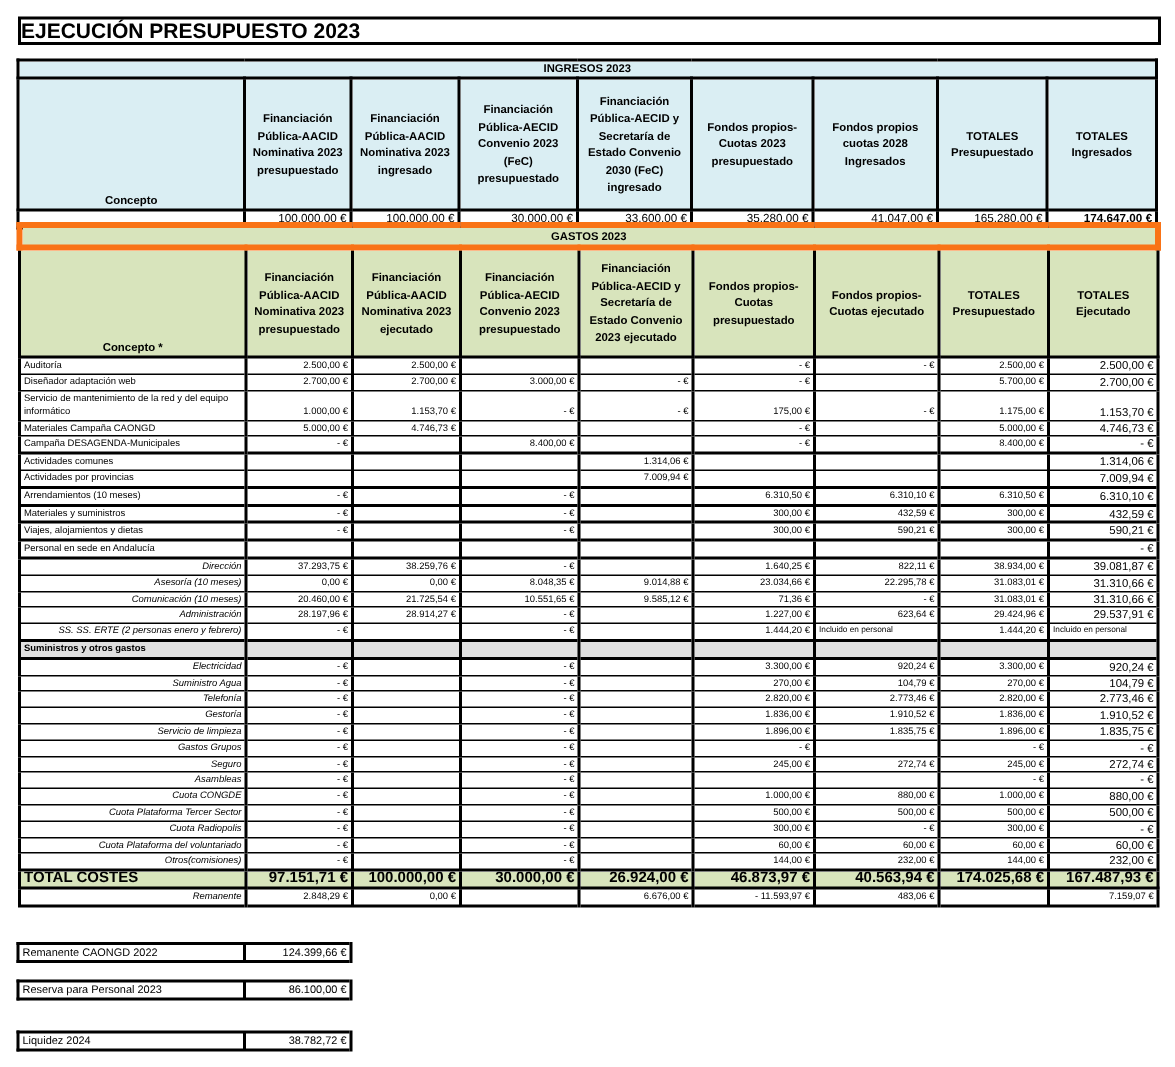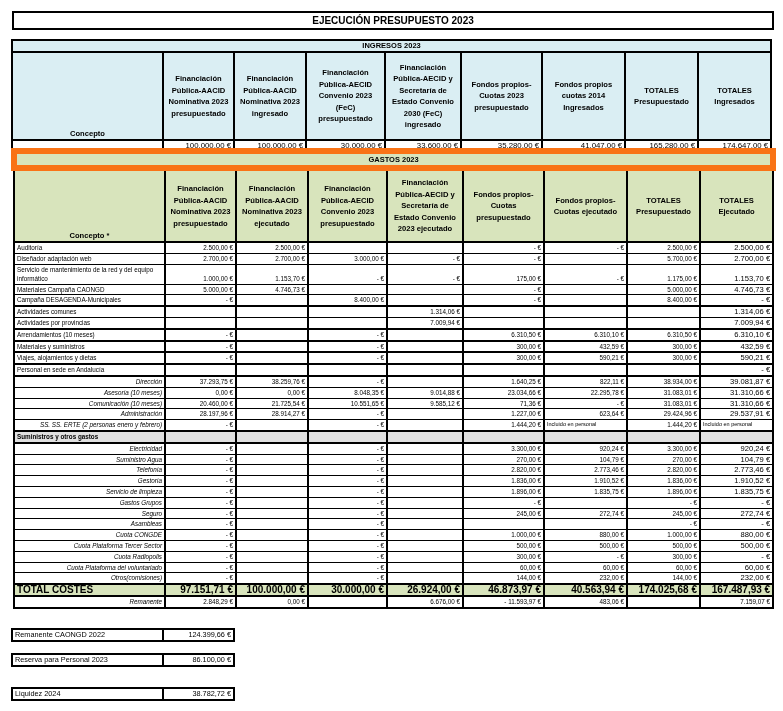--- a/index.html
+++ b/index.html
@@ -1,28 +1,28 @@
 <!DOCTYPE html>
 <html><head>
 <meta charset="utf-8">
 <style>
   html, body { margin:0; padding:0; background:#fff; }
   body { width:783px; height:711px; position:relative; font-family:"Liberation Sans", sans-serif; color:#000; overflow:hidden; }
-  .title-box { position:absolute; left:12px; top:11px; width:758px; height:15px; border:2px solid #000; text-align:center; font-weight:bold; font-size:10px; line-height:15px; }
+  .title-box { position:absolute; left:12px; top:11px; width:758px; height:15px; border:2px solid #000; font-weight:bold; font-size:14px; line-height:15px; }
   table { border-collapse:collapse; position:absolute; table-layout:fixed; }
   td { border:1px solid #000; font-size:6.3px; padding:0 2px; white-space:nowrap; overflow:hidden; height:9.8px; line-height:9.8px; }
   .num { text-align:right; }
   .ing { left:11px; top:39px; width:759px; border:2px solid #000; }
   .ing td { border-width:1px 2px;margin-top:48px; }
   .ing .band td { background:#daeef3; font-weight:bold; font-size:7.5px; text-align:center; height:10px; line-height:10px; border:2px solid #000; }
   .ing .head td { background:#daeef3; font-weight:bold; font-size:7.6px; text-align:center; white-space:normal; line-height:11.5px; height:86px; border:2px solid #000; }
   .ing .vals td { font-size:7.8px; height:10px; line-height:10px; border:2px solid #000; }
   .gas { left:11px; top:148px; width:759px; border:2px solid #000; }
   .gas td { border-left:2px solid #000; border-right:2px solid #000; }
-  .gas .band td { background:#d8e4bc; font-weight:bold; font-size:7.5px; text-align:center; height:11px; line-height:11px; border:6px solid #f97316; }
+  .gas .band td { background:#d8e4bc; font-weight:bold; font-size:7.5px; text-align:center; height:11px; line-height:11px; border:4px solid #f97316; }
   .gas .head td { background:#d8e4bc; font-weight:bold; font-size:7.6px; text-align:center; white-space:normal; line-height:11.5px; height:70px; border:2px solid #000; }
   .gas .head td.concept { vertical-align:bottom; }
   .ing .head td.concept { vertical-align:bottom; }
   .gas td.ital { font-style:italic; text-align:right; }
   .gas tr.section td { background:#e0e0e0; font-weight:bold; }
   .gas tr.total td { background:#d8e4bc; font-weight:bold; font-size:10px; border-top:2px solid #000; border-bottom:2px solid #000; }
   .gas tr.thick td { border-top:2px solid #000; }
   .gas td.last { font-size:7.6px; }
   .tall td { height:19px; line-height:9.5px; vertical-align:bottom; white-space:normal; }
   .small-note { font-size:5.5px !important; text-align:left !important; }
@@ -50,34 +50,34 @@
       <tr class="band">
         <td colspan="9">INGRESOS 2023</td>
       </tr>
   <tr class="head" id="ing-head">
         <td class="concept">Concepto</td>
         <td>Financiación Pública-AACID Nominativa 2023 presupuestado</td>
         <td>Financiación Pública-AACID Nominativa 2023 ingresado</td>
         <td>Financiación Pública-AECID Convenio 2023 (FeC) presupuestado</td>
         <td>Financiación Pública-AECID y Secretaría de Estado Convenio 2030 (FeC) ingresado</td>
         <td>Fondos propios-Cuotas 2023 presupuestado</td>
-        <td>Fondos propios cuotas 2014 Ingresados</td>
+        <td>Fondos propios cuotas 2028 Ingresados</td>
         <td>TOTALES Presupuestado</td>
         <td>TOTALES Ingresados</td>
       </tr>
   <tr class="vals" id="ing-vals">
         <td class="num"></td>
         <td class="num">100.000,00 €</td>
         <td class="num">100.000,00 €</td>
         <td class="num">30.000,00 €</td>
         <td class="num">33.600,00 €</td>
         <td class="num">35.280,00 €</td>
         <td class="num">41.047,00 €</td>
         <td class="num" style="font-weight: normal;">165.280,00 €</td>
-        <td class="num" style="font-weight: normal;">174.647,00 €</td>
+        <td class="num" style="font-weight: bold;">174.647,00 €</td>
       </tr>
 </tbody>
   </table>
 
 <table class="gas">
   <colgroup>
     <col style="width:151px">
       <col style="width:71px">
       <col style="width:72px">
       <col style="width:79px">

